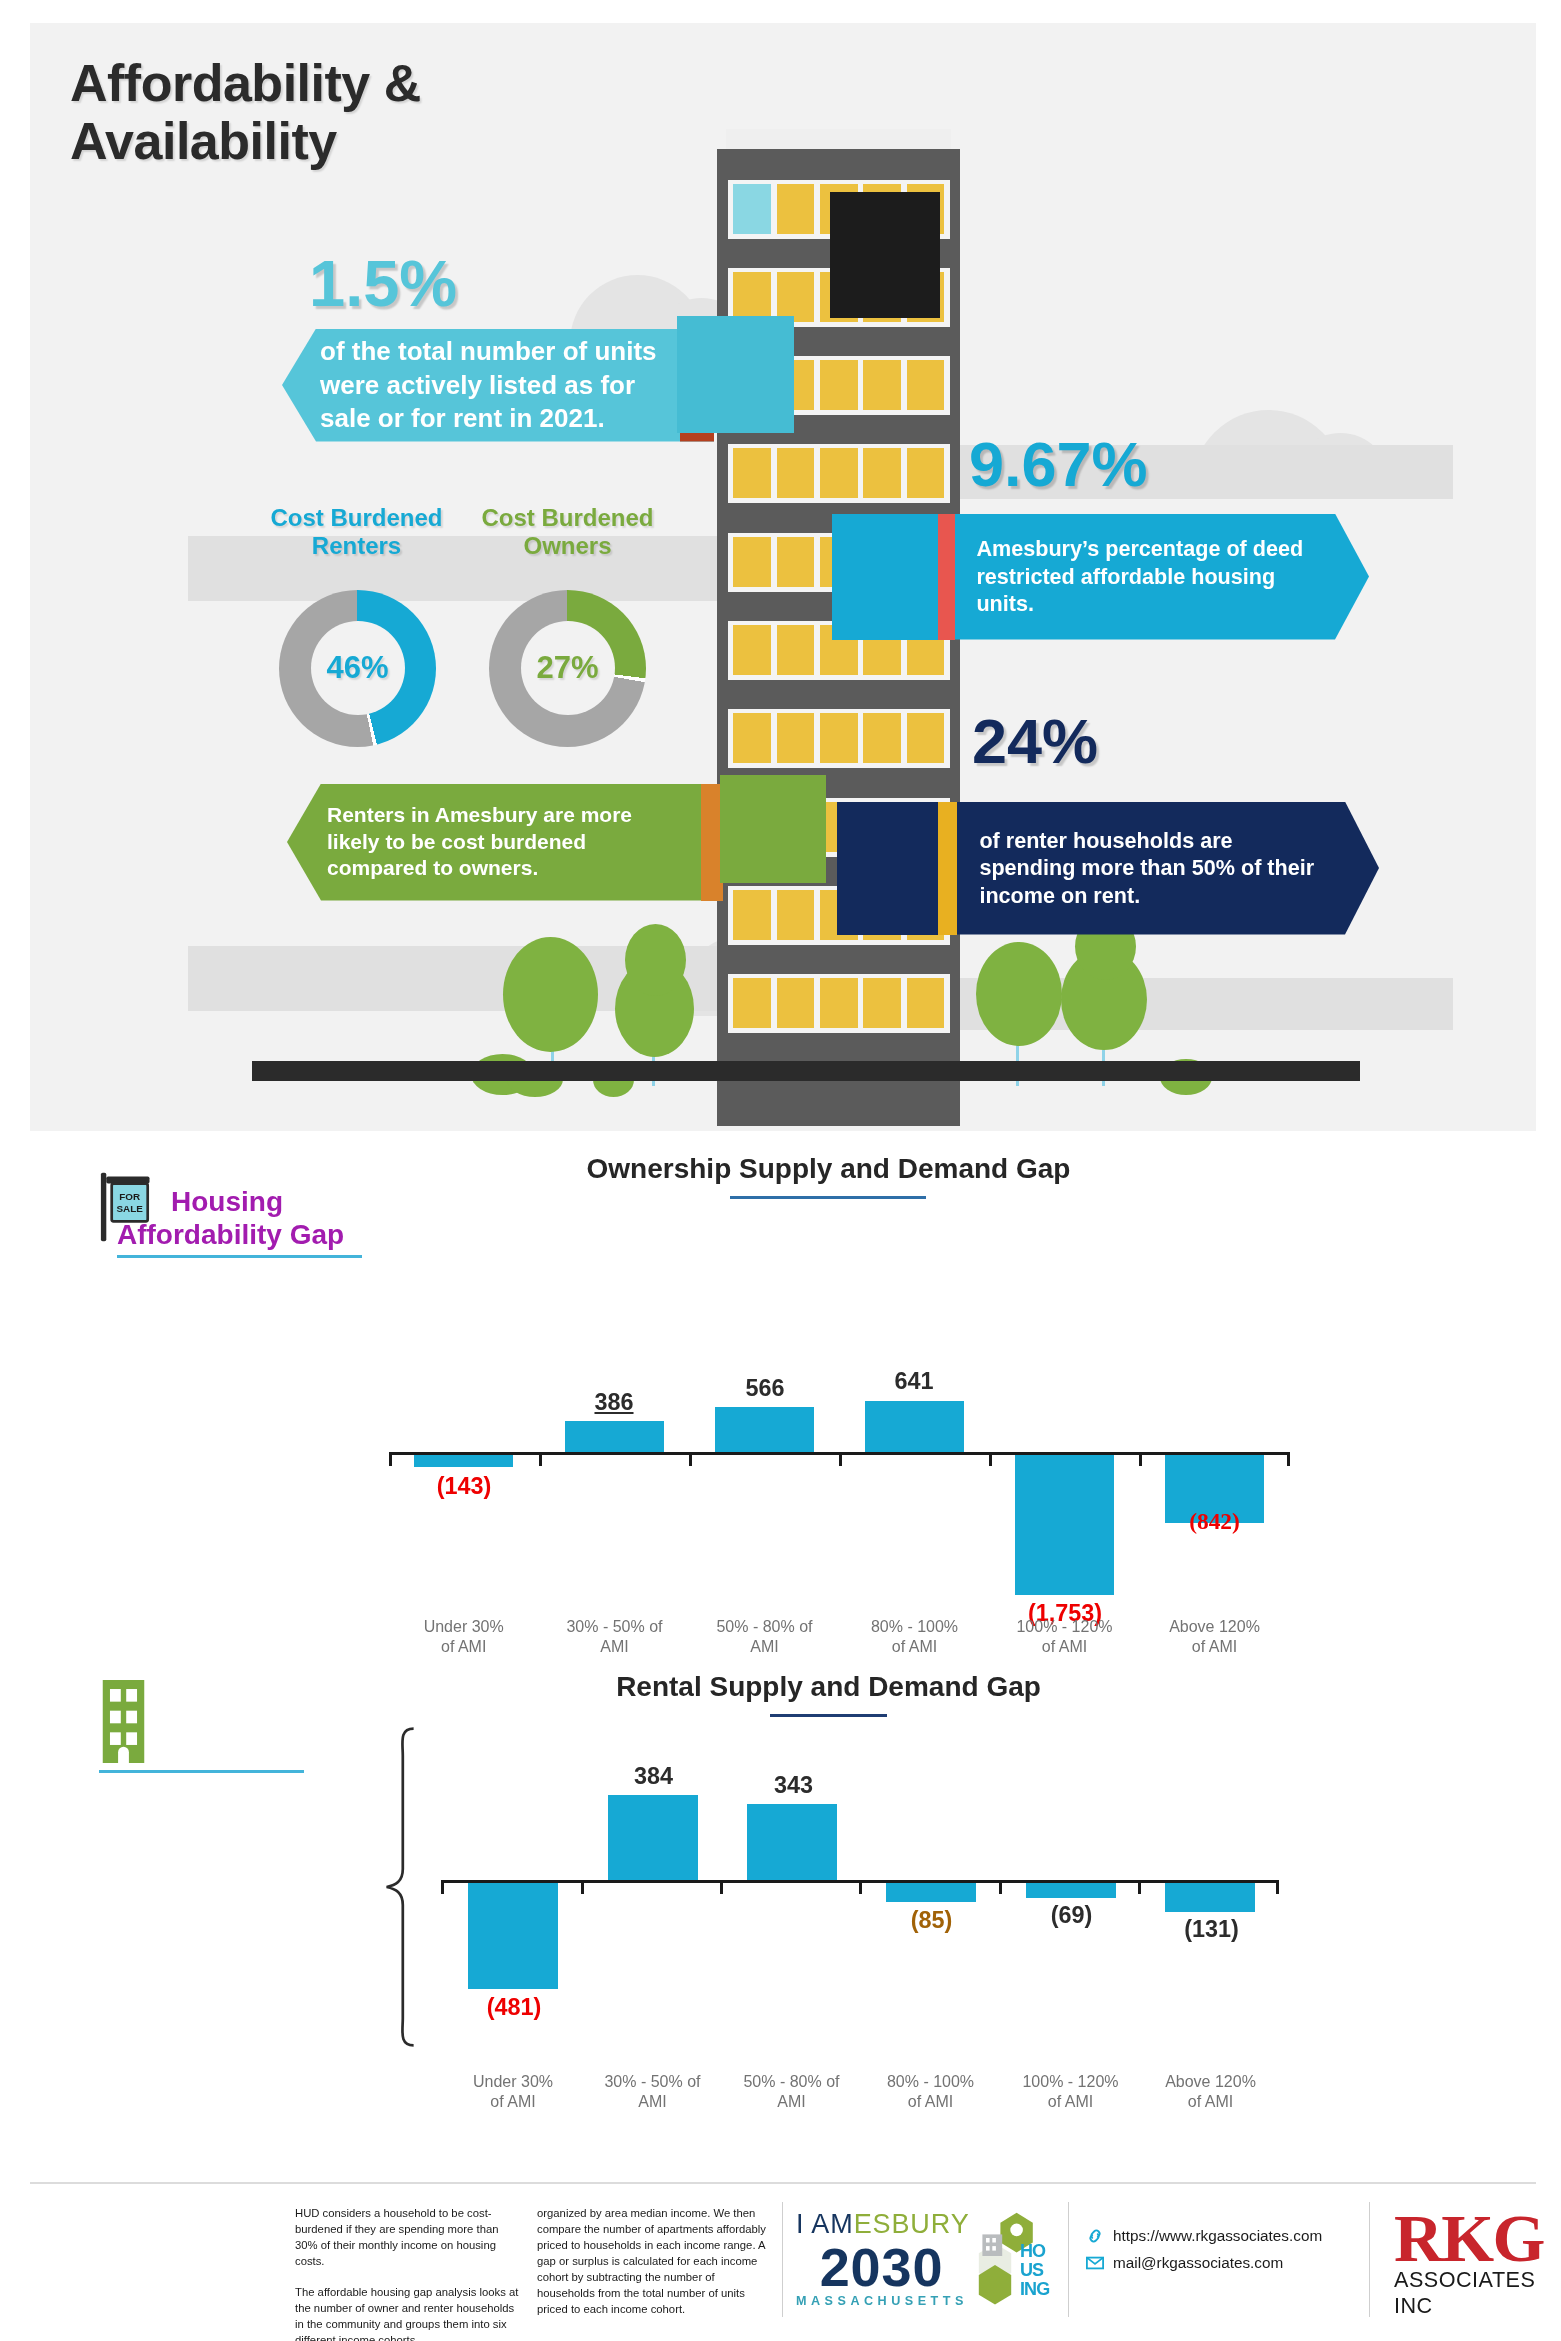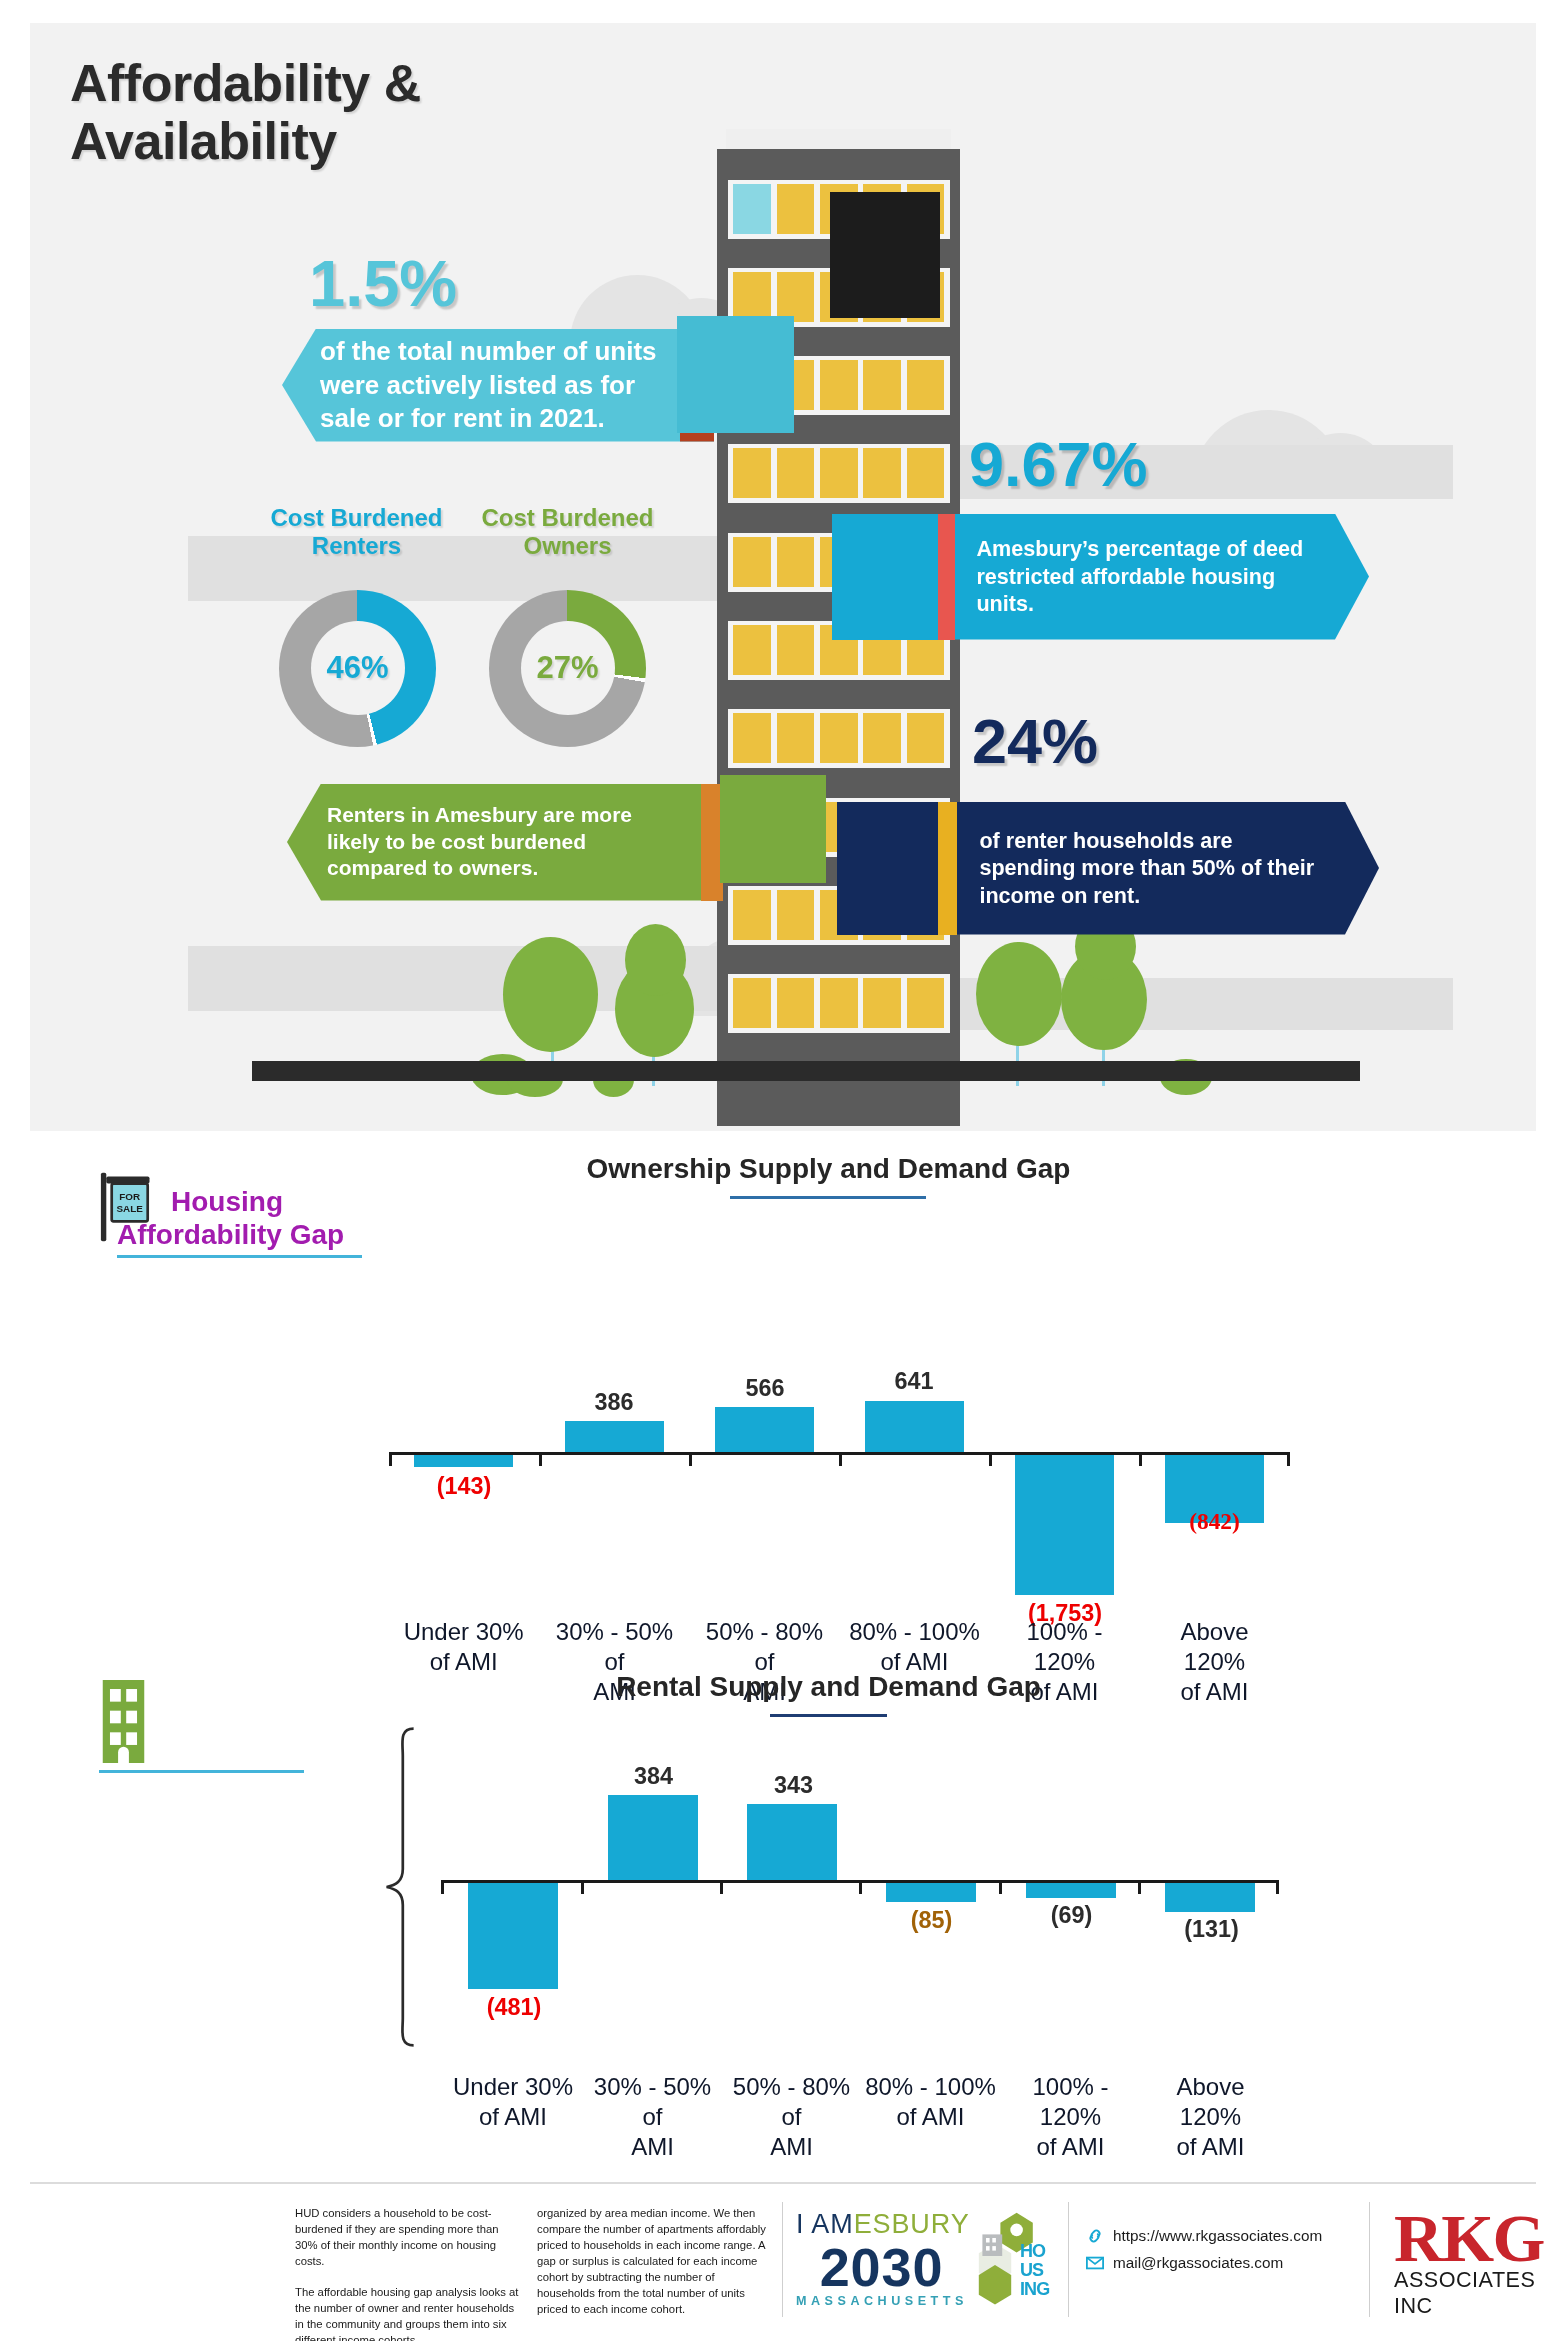--- a/index.html
+++ b/index.html
@@ -119,21 +119,21 @@
     position: absolute; background: #16a9d4;
   }
   .bar-label {
     position: absolute; text-align: center;
     font-size: 23.4px; font-weight: 700; color: #2c2c2c;
     white-space: nowrap;
   }
   .bar-label.neg { color: #ee0000; }
   .cat-label {
     position: absolute; text-align: center;
-    font-size: 24px; color: #0f172a; line-height: 1.25;
+    font-size: 16px; color: #737373; line-height: 1.25;
   }
 
   
   .brace { position: absolute; }
 
   
   .footer {
     position: absolute; left: 0; top: 2189px;
     width: 1561px; height: 153px; background: #ffffff;
   }
@@ -365,21 +365,21 @@
     <div class="tickmark" style="left:300px;top:257px;"></div>
     <div class="tickmark" style="left:450px;top:257px;"></div>
     <div class="tickmark" style="left:600px;top:257px;"></div>
     <div class="tickmark" style="left:750px;top:257px;"></div>
     <div class="tickmark" style="left:898px;top:257px;"></div>
 
     <div class="bar" style="left:25px;top:257px;width:99px;height:11.7px;"></div>
     <div class="bar-label neg" style="left:21px;top:275px;width:108px;">(143)</div>
 
     <div class="bar" style="left:176px;top:223px;width:99px;height:31px;"></div>
-    <div class="bar-label" style="left:171px;top:191px;width:108px;">386</div>
+    <div class="bar-label" style="left:171px;top:191px;width:108px;text-decoration:underline;">386</div>
 
     <div class="bar" style="left:326px;top:209px;width:99px;height:45px;"></div>
     <div class="bar-label" style="left:322px;top:177px;width:108px;">566</div>
 
     <div class="bar" style="left:476px;top:203px;width:99px;height:51px;"></div>
     <div class="bar-label" style="left:471px;top:170px;width:108px;">641</div>
 
     <div class="bar" style="left:626px;top:257px;width:99px;height:140px;"></div>
     <div class="bar-label neg" style="left:613px;top:402px;width:126px;">(1,753)</div>
 

